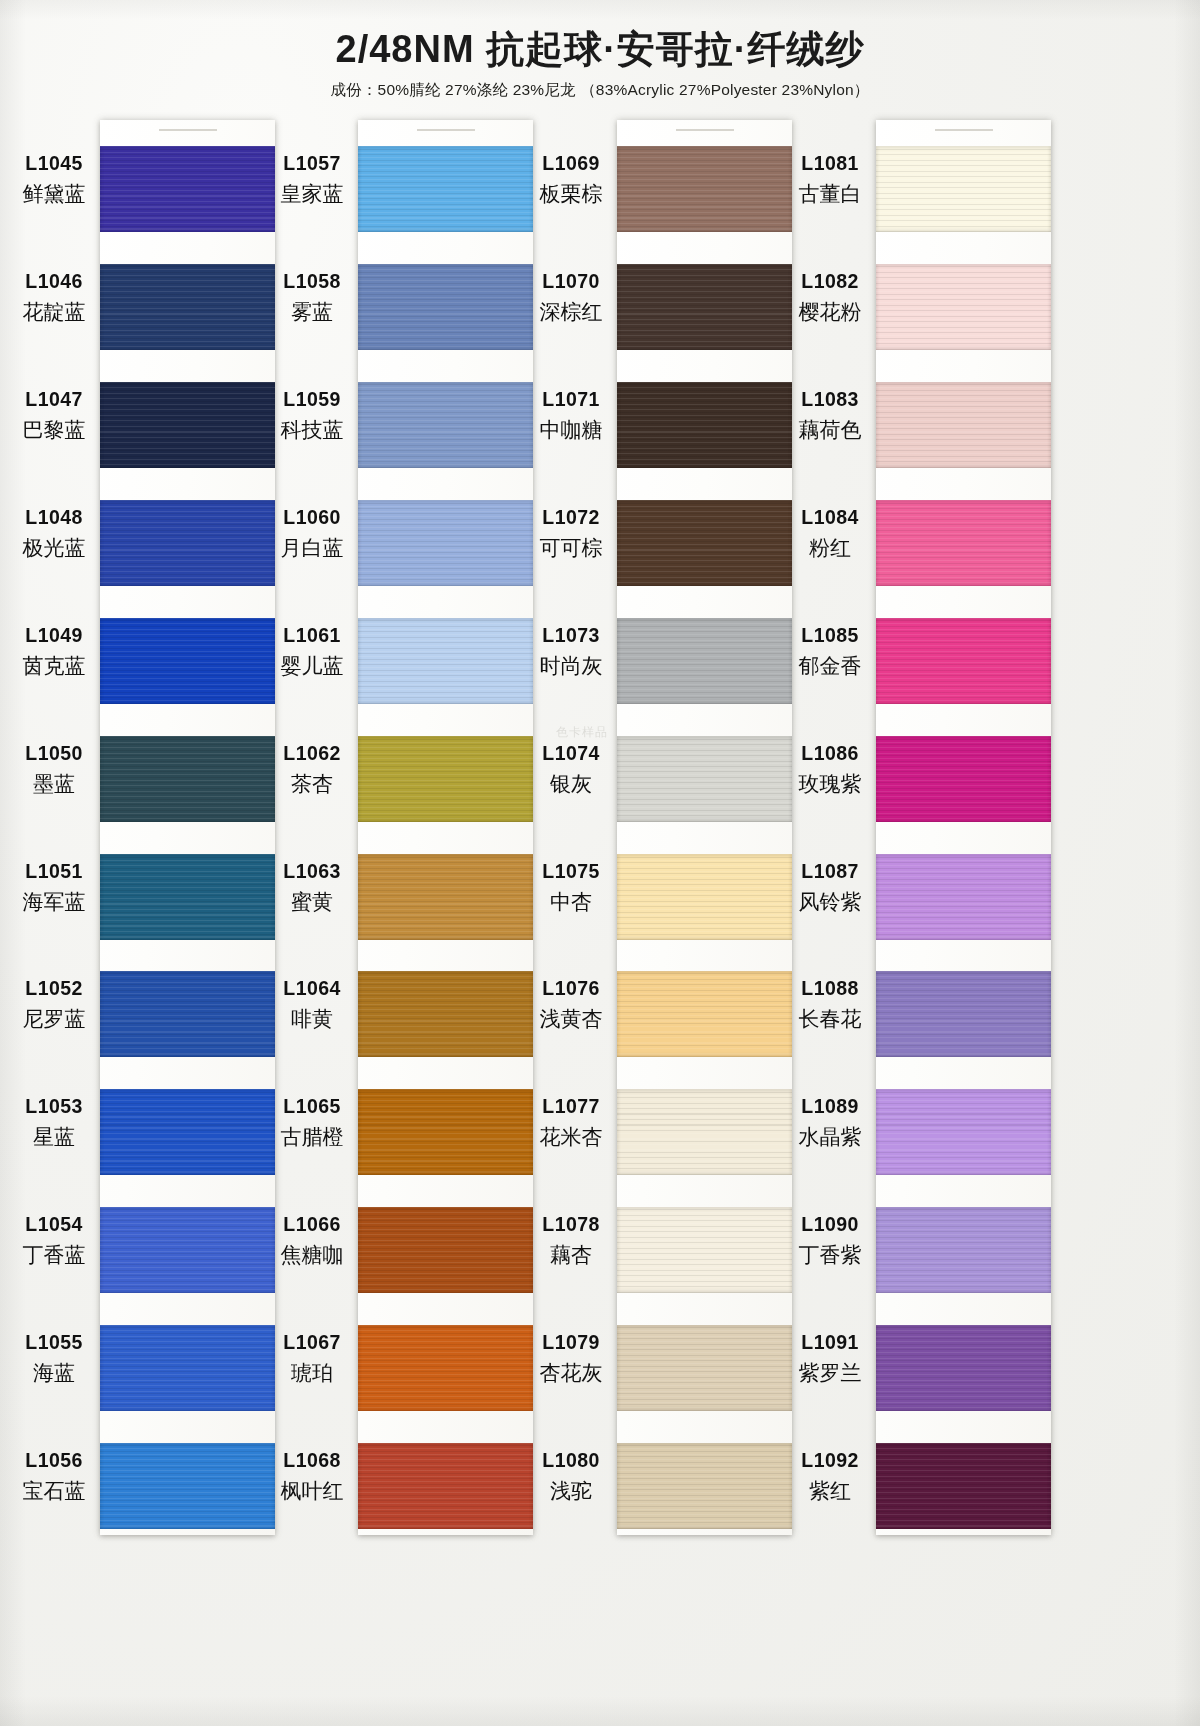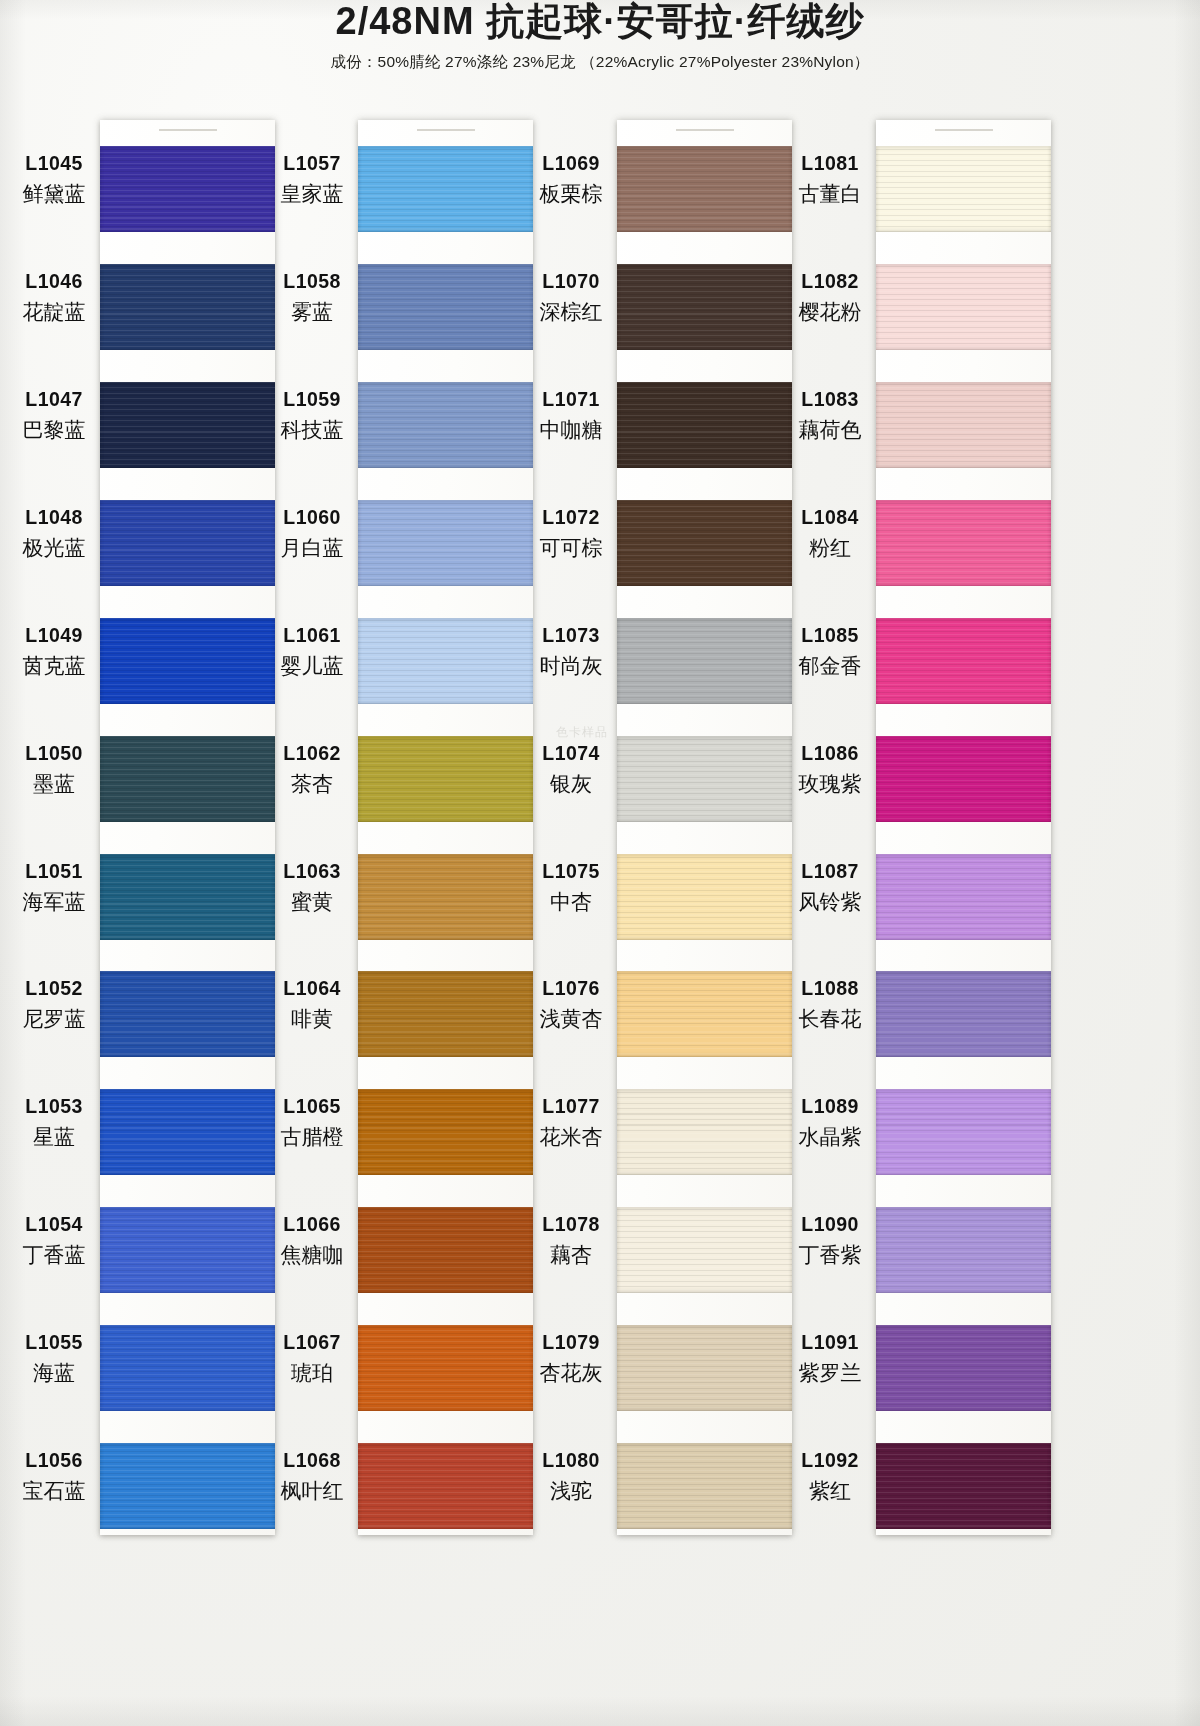--- a/index.html
+++ b/index.html
@@ -38,20 +38,21 @@
 
   
   #header {
     position: absolute;
     left: 0; top: 0; width: 1200px;
     text-align: center;
     z-index: 5;
   }
   #title {
     margin: 0;
+    padding-top: 28px;
     font-size: 38px;
     font-weight: 700;
     letter-spacing: 1px;
     color: #1b1b1b;
     line-height: 1.12;
     white-space: nowrap;
   }
   #subtitle {
     margin: 0;
     padding-top: 9px;
@@ -169,21 +170,21 @@
     pointer-events: none;
   }
 </style>
 </head>
 <body>
 
 <div id="card">
 
   <div id="header">
     <h1 id="title">2/48NM  抗起球·安哥拉·纤绒纱</h1>
-    <p id="subtitle">成份：50%腈纶 27%涤纶 23%尼龙  （22%Acrylic  27%Polyester 23%Nylon）</p>
+    <p id="subtitle">成份：50%腈纶 27%涤纶 23%尼龙  （83%Acrylic  27%Polyester 23%Nylon）</p>
   </div>
 
   <div class="column" id="col-0">
       <div class="label label-left" style="top: 31px;">
         <div class="code">L1045</div>
         <div class="cname">鲜黛蓝</div>
       </div>
       <div class="label label-left" style="top: 149px;">
         <div class="code">L1046</div>
         <div class="cname">花靛蓝</div>

